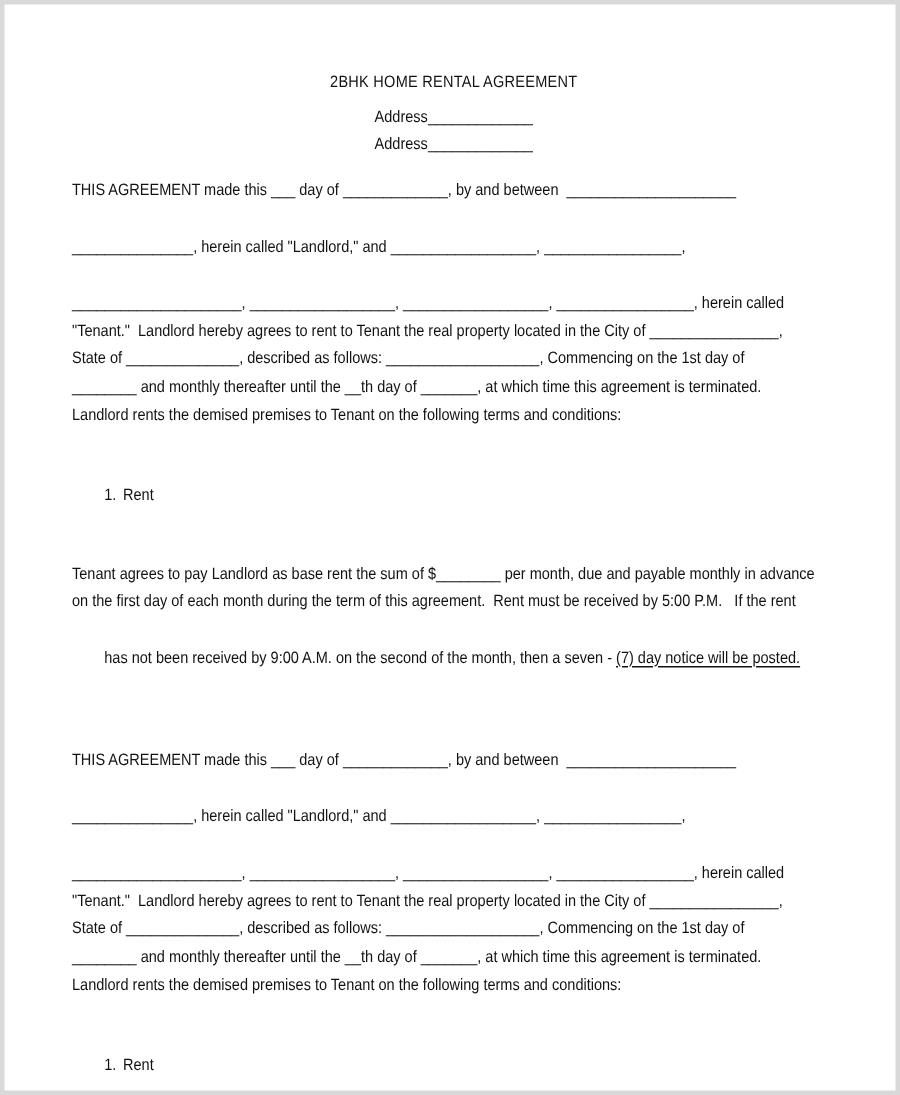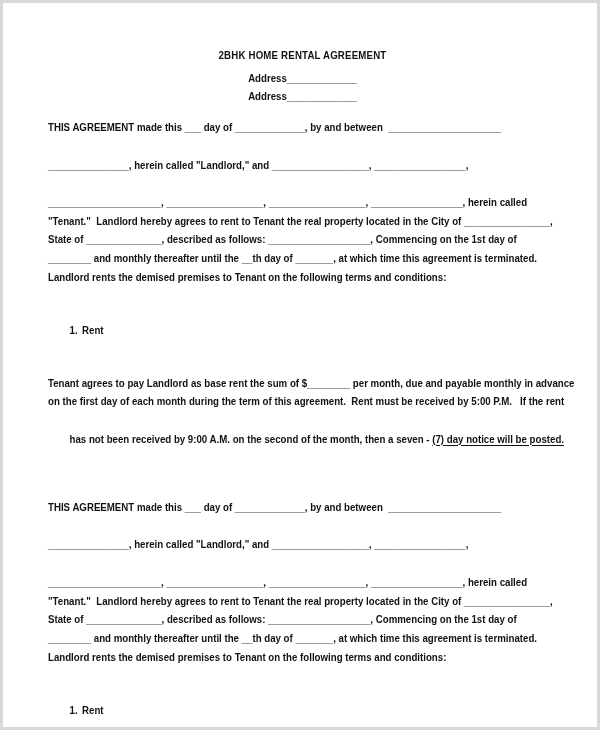--- a/index.html
+++ b/index.html
@@ -9,21 +9,21 @@
   }
   .page {
     position: relative;
     box-sizing: border-box;
     width: 600px;
     height: 730px;
     background: #ffffff;
     border: 3px solid #d9d9d9;
     overflow: hidden;
     font-family: "Liberation Sans", sans-serif;
-    font-weight: 700;
+    font-weight: 400;
     font-size: 11px;
     color: #121212;
   }
   .content {
     padding: 0 40px 0 45px;
   }
   .line {
     white-space: pre;
     line-height: 18.7px;
     transform: scaleX(0.88);

